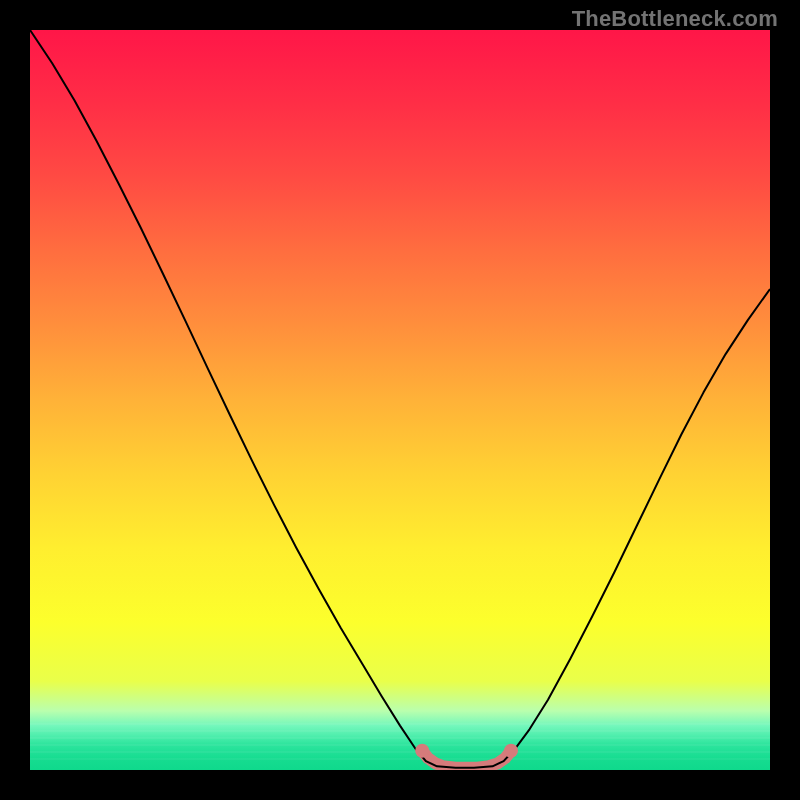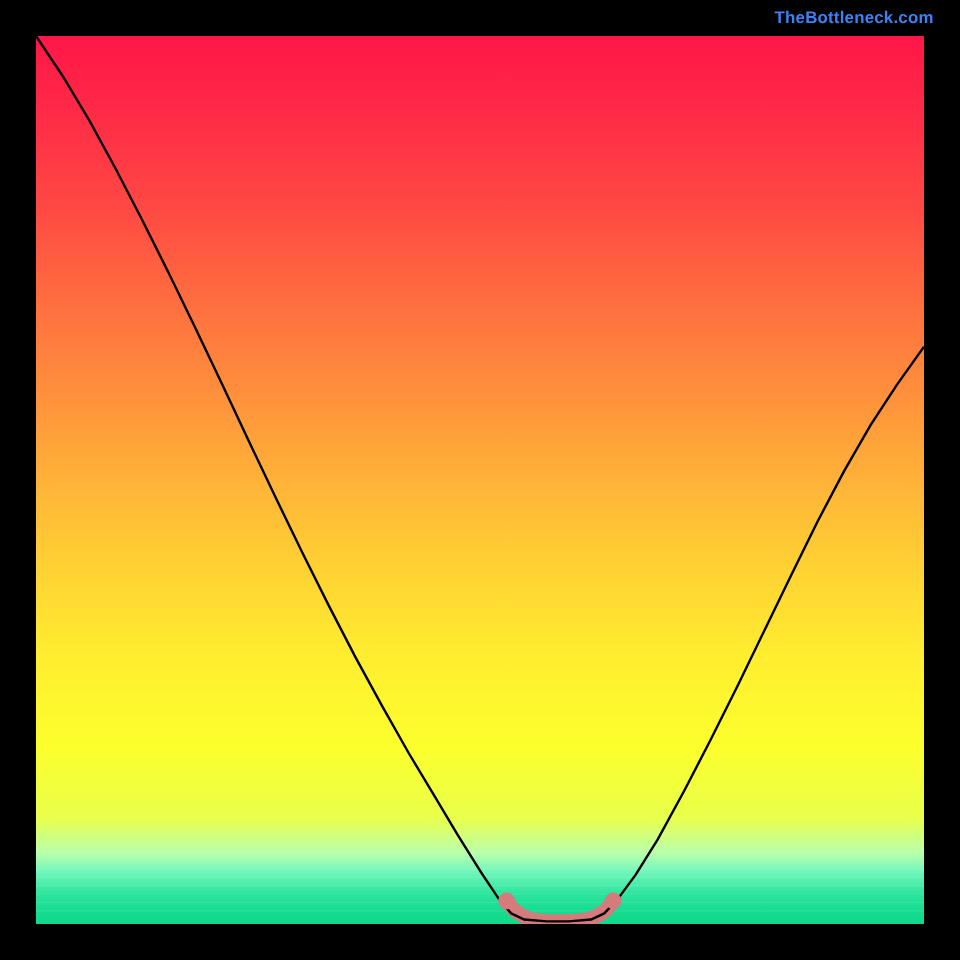--- a/index.html
+++ b/index.html
@@ -21,23 +21,23 @@
     top: 30px;
     width: 740px;
     height: 740px;
     overflow: hidden;
   }
   .branding {
     position: absolute;
     top: 6px;
     right: 22px;
     font-family: Arial, Helvetica, sans-serif;
-    font-size: 14px;
+    font-size: 22px;
     font-weight: 600;
-    color: #3b82f6;
+    color: #737373;
     letter-spacing: 0.2px;
     user-select: none;
   }
   svg { display: block; }
 </style>
 </head>
 <body>
 
 <div class="frame">
   <div class="plot">

